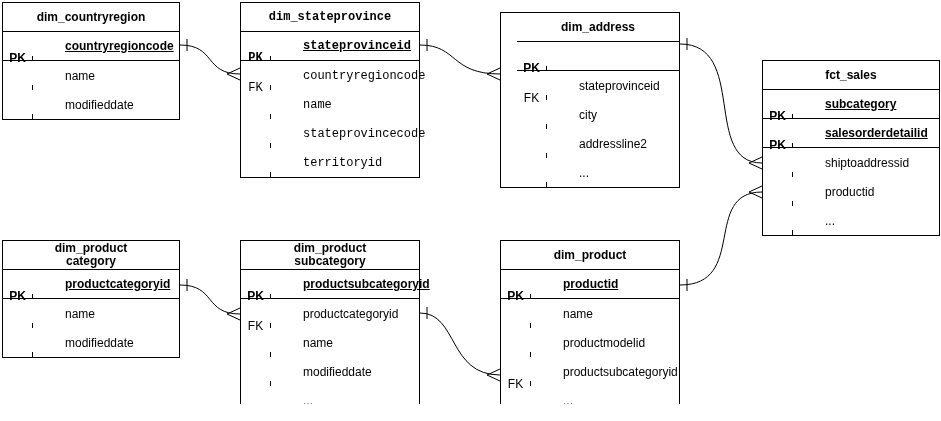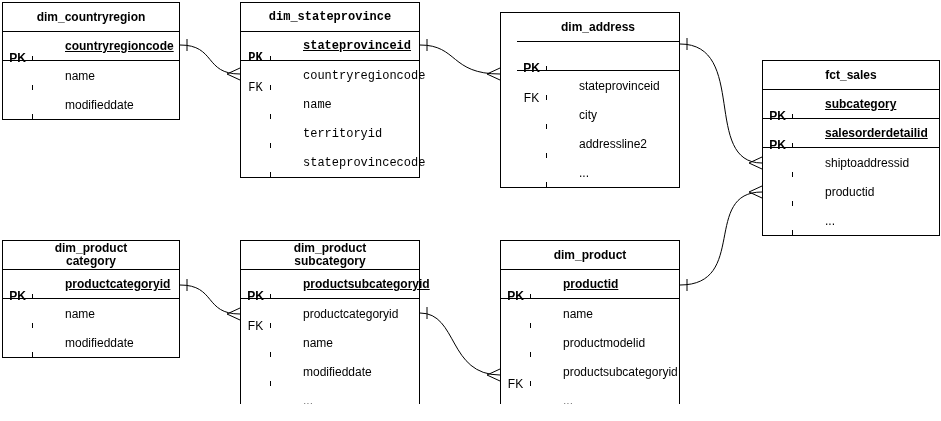--- a/index.html
+++ b/index.html
@@ -110,25 +110,25 @@
     <div class="row">
       <div class="label">FK</div>
       <div class="field">countryregioncode</div>
     </div>
     <div class="row">
       <div class="label"></div>
       <div class="field">name</div>
     </div>
     <div class="row">
       <div class="label"></div>
+      <div class="field">stateprovincecode</div>
+    </div>
+    <div class="row">
+      <div class="label"></div>
       <div class="field">territoryid</div>
-    </div>
-    <div class="row">
-      <div class="label"></div>
-      <div class="field">stateprovincecode</div>
     </div>
   </div>
 
   <div class="entity" style="left:500px; top:12px; width:180px;padding-left:16px;">
     <div class="t-header">dim_address</div>
     <div class="row key-row">
       <div class="label">PK</div>
     </div>
     <div class="row">
       <div class="label">FK</div>

